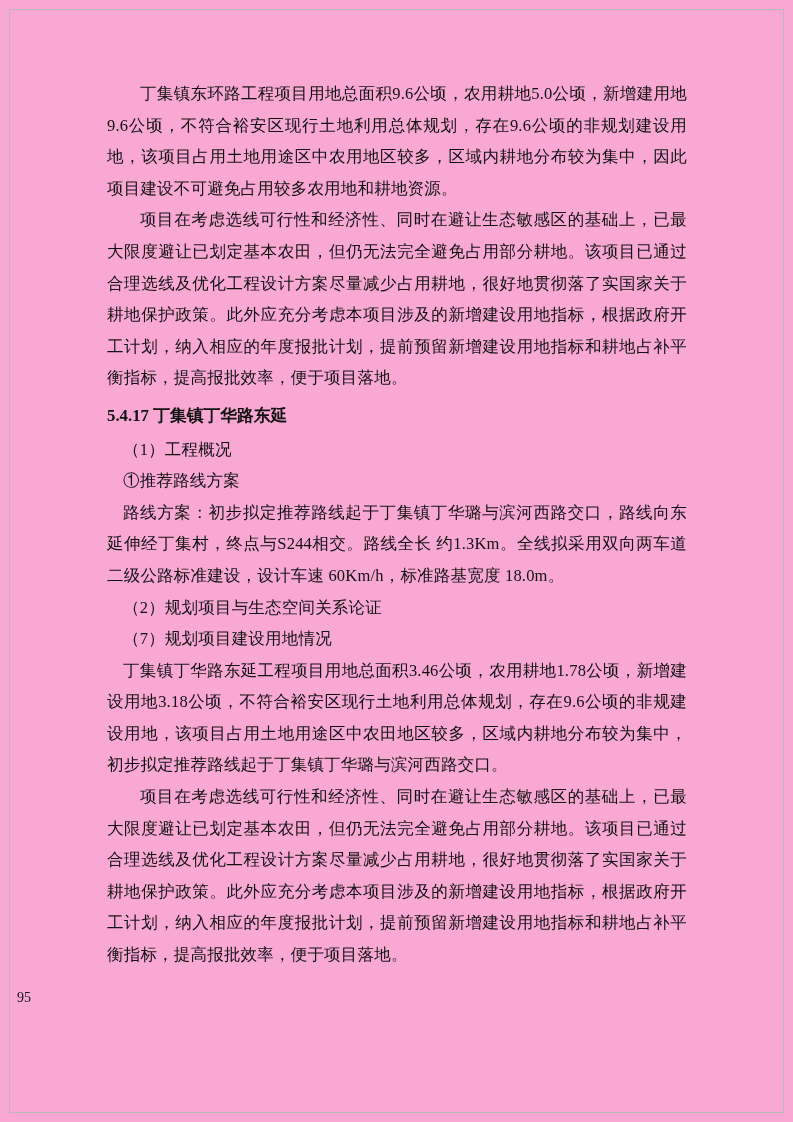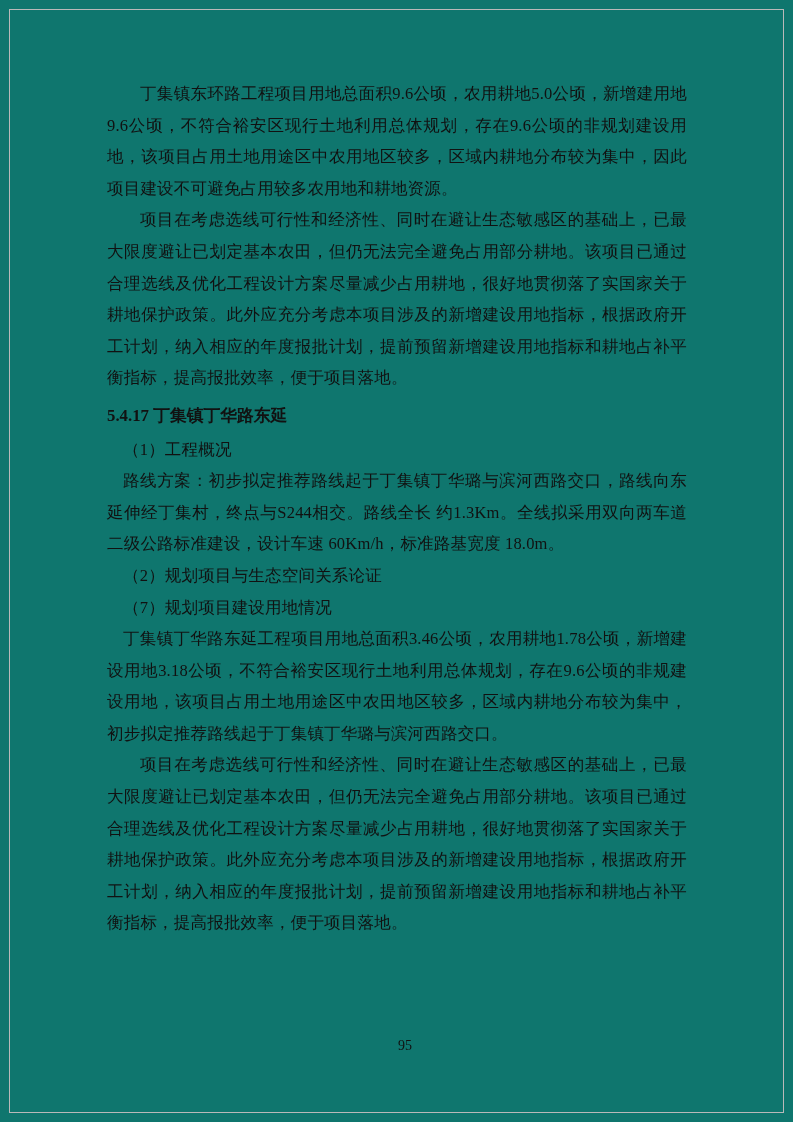--- a/index.html
+++ b/index.html
@@ -10,21 +10,21 @@
   body {
     width: 793px;
     height: 1122px;
     overflow: hidden;
     font-family: "Liberation Serif", serif;
   }
   .page {
     position: relative;
     width: 793px;
     height: 1122px;
-    background: #0f766e;
+    background: #f9a8d4;
     box-sizing: border-box;
   }
   .page-border {
     position: absolute;
     left: 9px;
     top: 9px;
     width: 775px;
     height: 1104px;
     border: 1px solid #b9b9b9;
     box-sizing: border-box;
@@ -60,39 +60,40 @@
     line-height: 31.6px;
     font-weight: bold;
     color: #111111;
     text-indent: 0;
     font-family: "Liberation Serif", "DejaVu Serif", serif;
   }
   .page-number {
     position: absolute;
     left: 0;
     right: 0;
-    top: 1038px;
-    text-align: center;
+    top: 990px;
+    text-align: left;
     font-size: 14px;
     color: #111111;
     font-family: "Liberation Serif", "DejaVu Serif", serif;
     padding-left: 17px;
   }
 </style>
 </head>
 <body>
 
 <div class="page">
   <div class="page-border"></div>
 
   <div class="content">
     <p class="indent2">丁集镇东环路工程项目用地总面积9.6公顷，农用耕地5.0公顷，新增建用地9.6公顷，不符合裕安区现行土地利用总体规划，存在9.6公顷的非规划建设用地，该项目占用土地用途区中农用地区较多，区域内耕地分布较为集中，因此项目建设不可避免占用较多农用地和耕地资源。</p>
     <p class="indent2">项目在考虑选线可行性和经济性、同时在避让生态敏感区的基础上，已最大限度避让已划定基本农田，但仍无法完全避免占用部分耕地。该项目已通过合理选线及优化工程设计方案尽量减少占用耕地，很好地贯彻落了实国家关于耕地保护政策。此外应充分考虑本项目涉及的新增建设用地指标，根据政府开工计划，纳入相应的年度报批计划，提前预留新增建设用地指标和耕地占补平衡指标，提高报批效率，便于项目落地。</p>
     <h2 class="section-heading">5.4.17  丁集镇丁华路东延</h2>
     <p class="indent1">（1）工程概况</p>
+    <p class="indent1">①推荐路线方案</p>
     <p class="indent1">路线方案：初步拟定推荐路线起于丁集镇丁华璐与滨河西路交口，路线向东延伸经丁集村，终点与S244相交。路线全长 约1.3Km。全线拟采用双向两车道二级公路标准建设，设计车速 60Km/h，标准路基宽度 18.0m。</p>
     <p class="indent1">（2）规划项目与生态空间关系论证</p>
     <p class="indent1">（7）规划项目建设用地情况</p>
     <p class="indent1">丁集镇丁华路东延工程项目用地总面积3.46公顷，农用耕地1.78公顷，新增建设用地3.18公顷，不符合裕安区现行土地利用总体规划，存在9.6公顷的非规建设用地，该项目占用土地用途区中农田地区较多，区域内耕地分布较为集中，初步拟定推荐路线起于丁集镇丁华璐与滨河西路交口。</p>
     <p class="indent2">项目在考虑选线可行性和经济性、同时在避让生态敏感区的基础上，已最大限度避让已划定基本农田，但仍无法完全避免占用部分耕地。该项目已通过合理选线及优化工程设计方案尽量减少占用耕地，很好地贯彻落了实国家关于耕地保护政策。此外应充分考虑本项目涉及的新增建设用地指标，根据政府开工计划，纳入相应的年度报批计划，提前预留新增建设用地指标和耕地占补平衡指标，提高报批效率，便于项目落地。</p>
   </div>
 
   <div class="page-number">95</div>
 </div>
 

